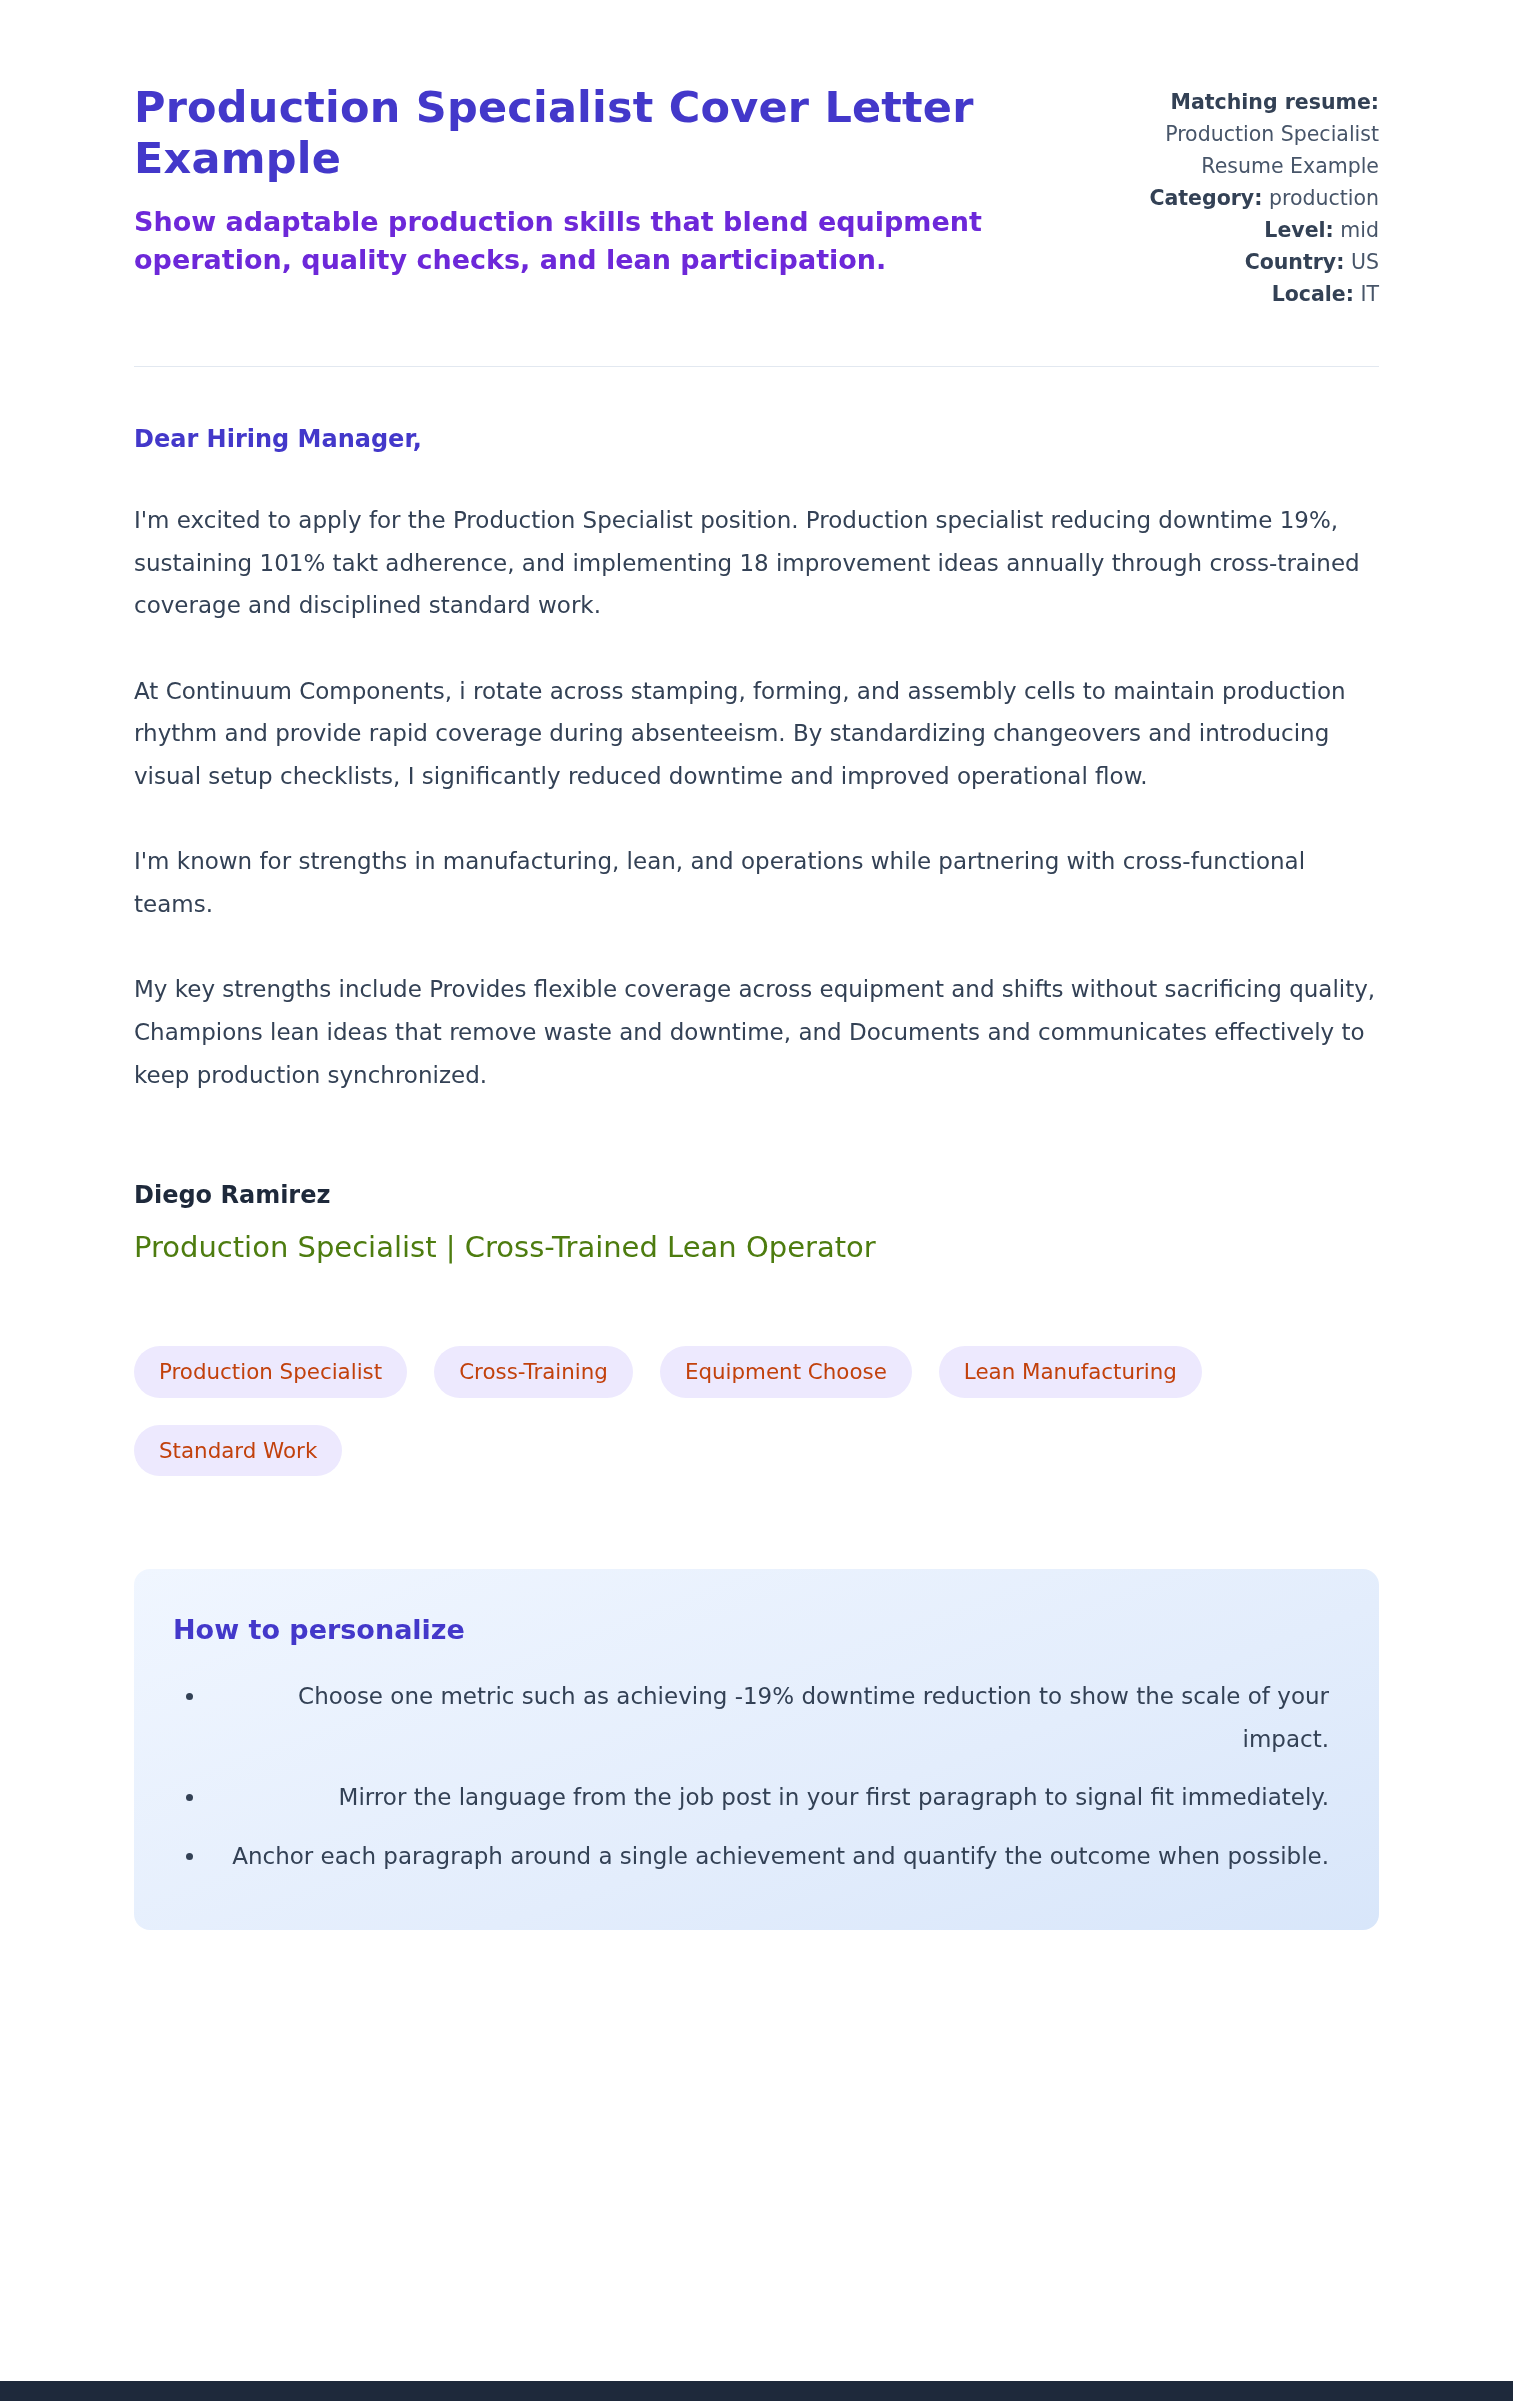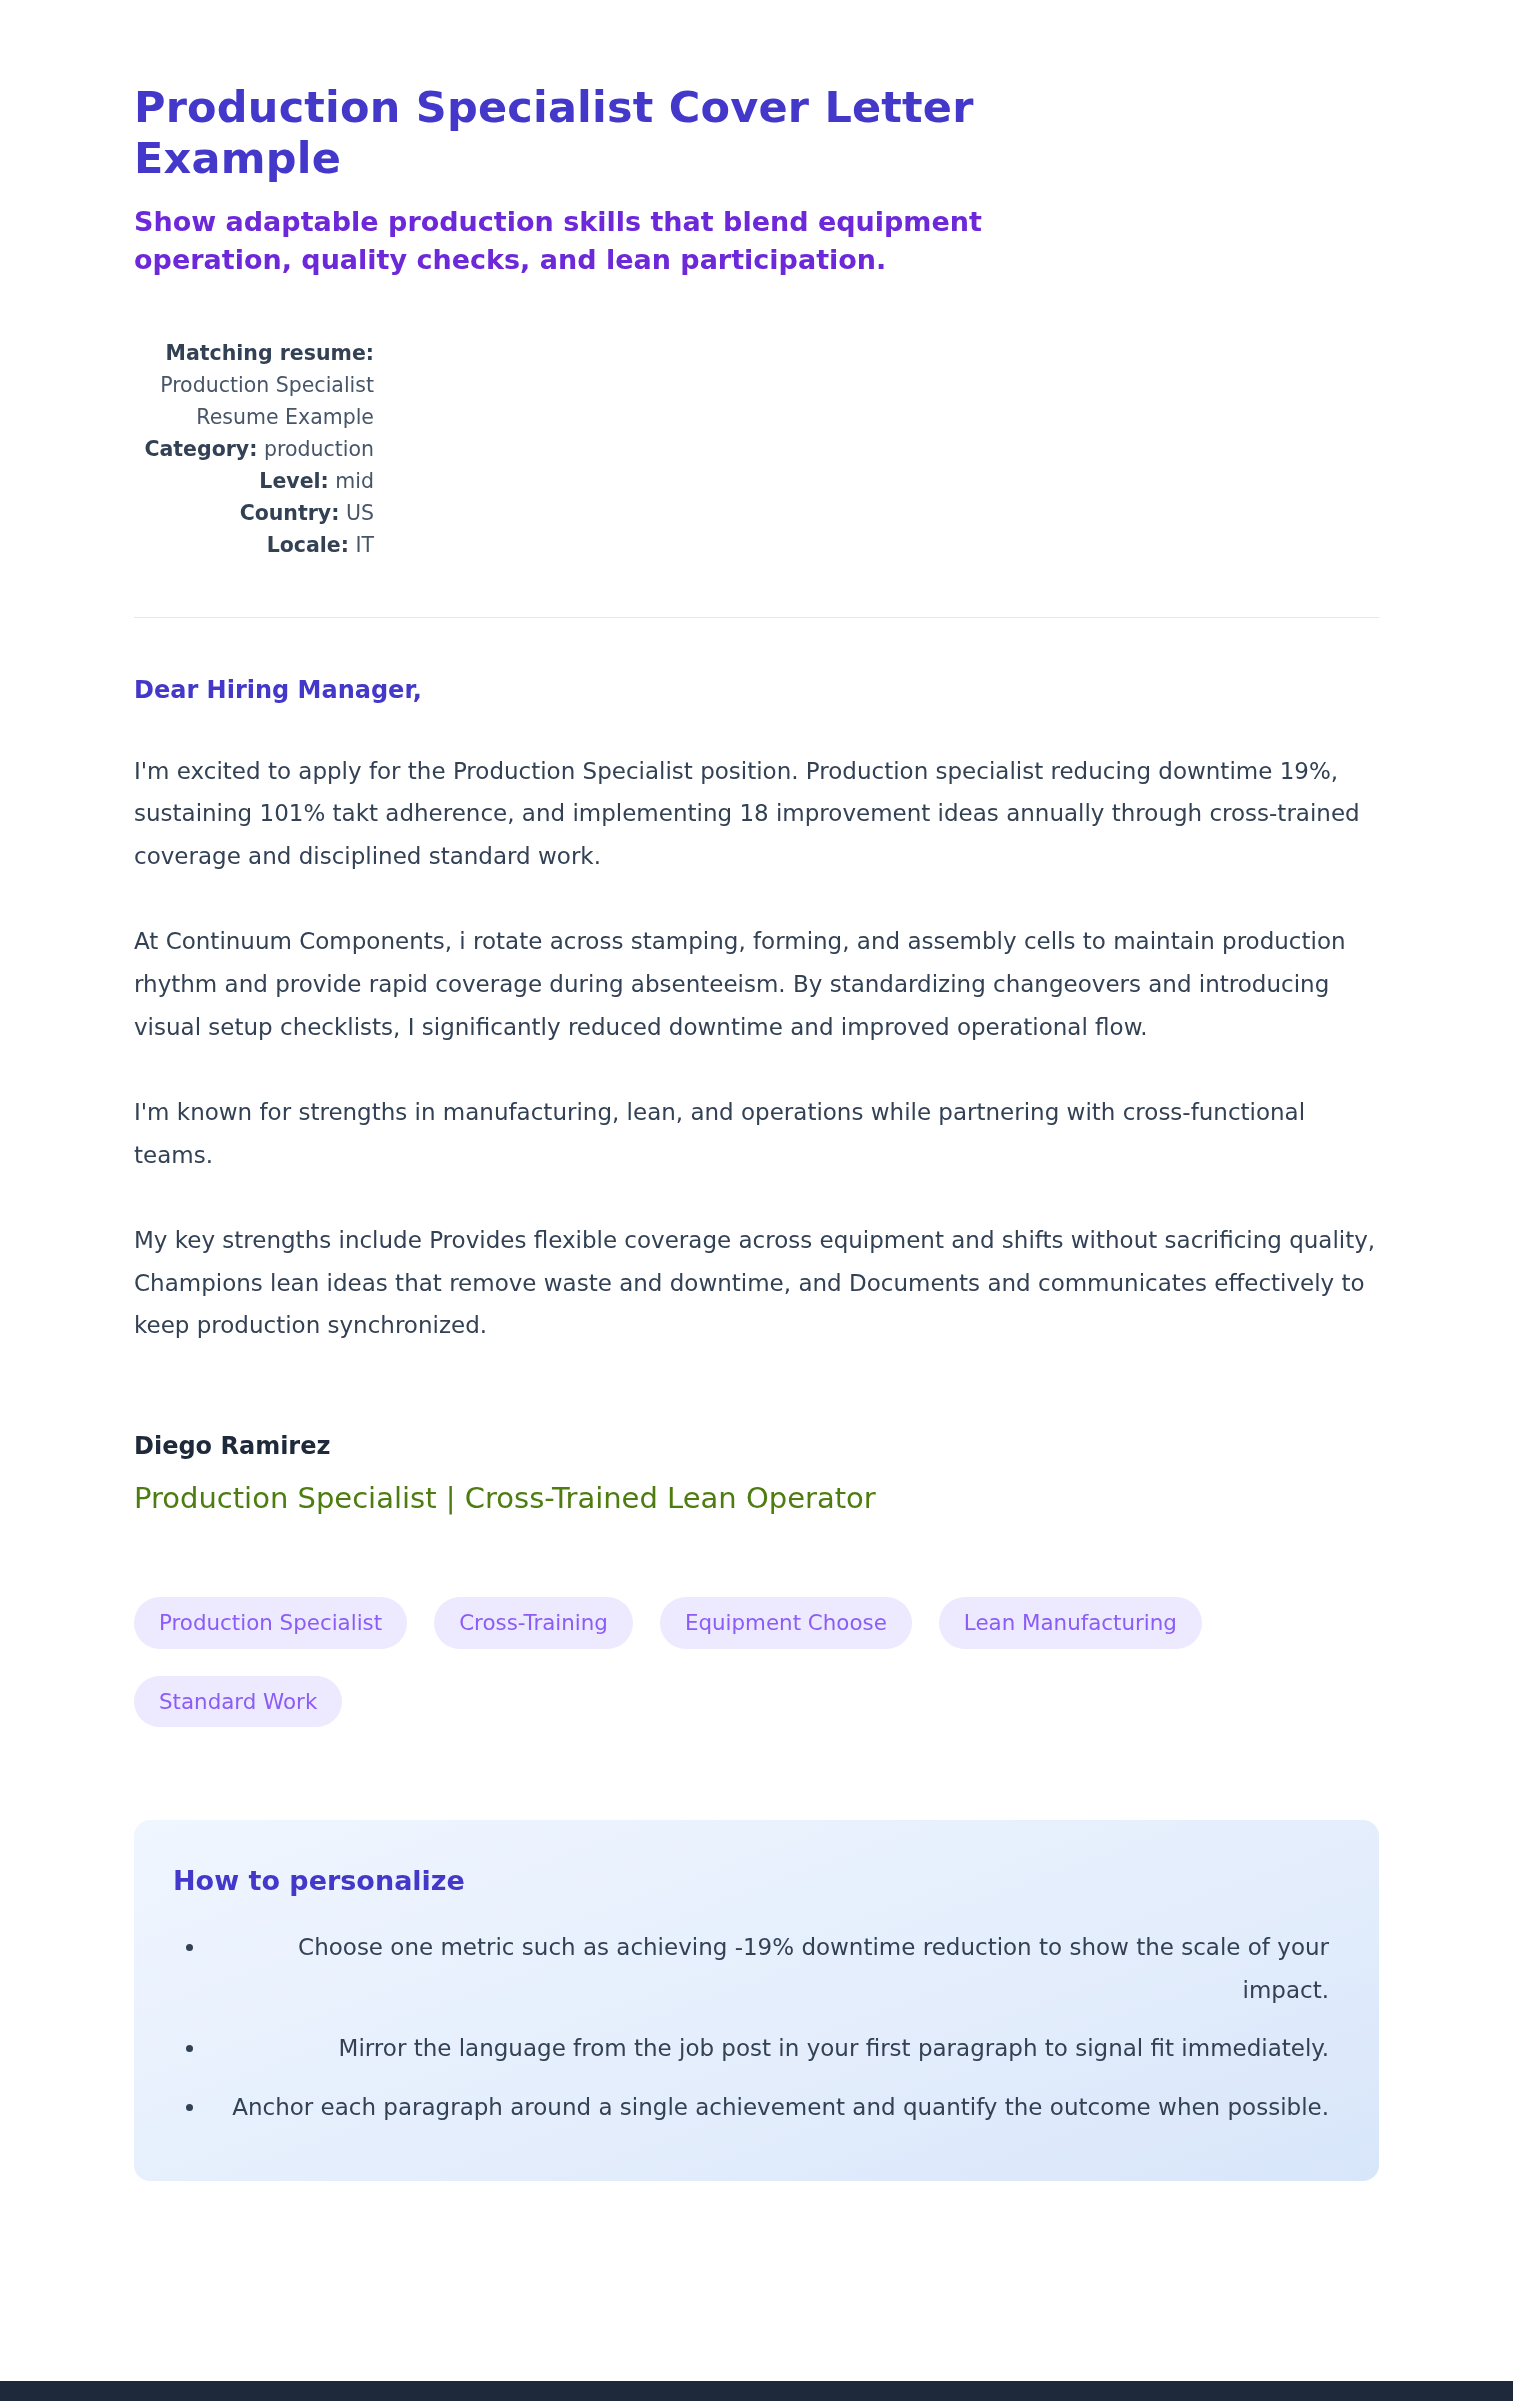--- a/index.html
+++ b/index.html
@@ -17,21 +17,20 @@
   .page {
     padding: 82px 134px 0 134px;
   }
 
   
   .header {
     display: flex;
     justify-content: space-between;
     align-items: flex-start;
     gap: 53px;
-    flex-direction: column;
   }
   .header-left { max-width: 854px; }
   h1.title {
     color: #4338ca;
     font-size: 43px;
     font-weight: bold;
     line-height: 1.18;
     letter-spacing: 0.2px;
   }
   .subtitle {
@@ -89,21 +88,21 @@
   
   .tags {
     margin-top: 82px;
     display: flex;
     flex-wrap: wrap;
     gap: 27px;
   }
   .tag {
     display: inline-block;
     background: #ede9fe;
-    color: #8b5cf6;
+    color: #c2410c;
     font-size: 21.4px;
     line-height: 1;
     padding: 15px 25px;
     border-radius: 889px;
     cursor: pointer;
   }
 
   
   .personalize {
     margin-top: 93px;

